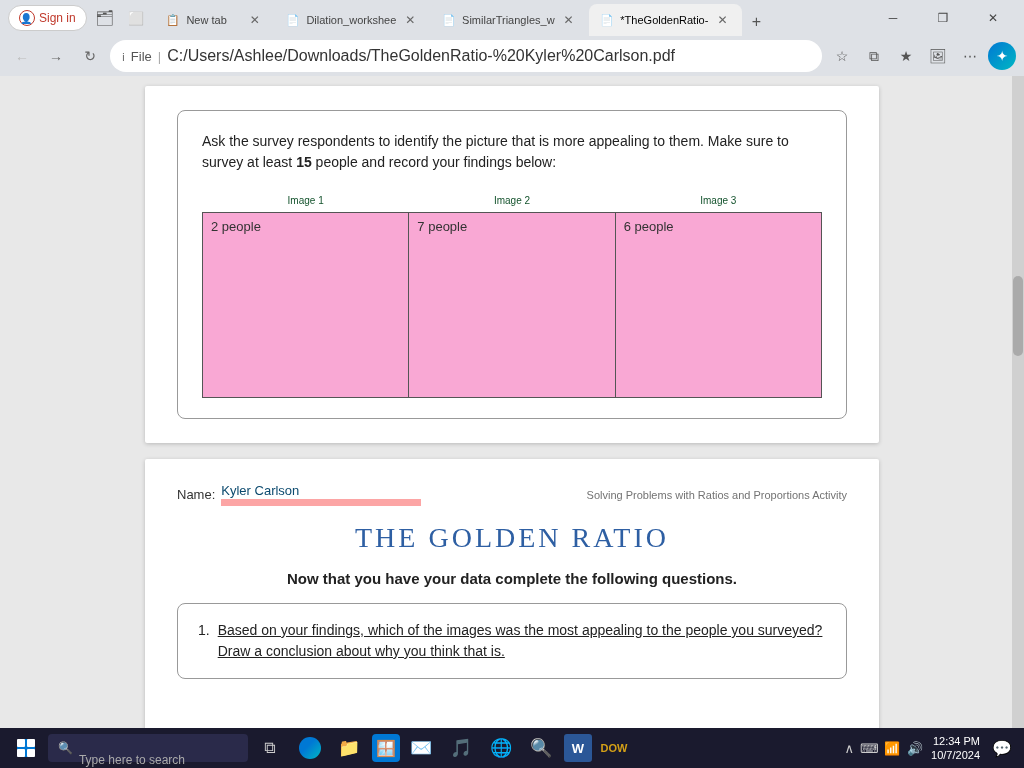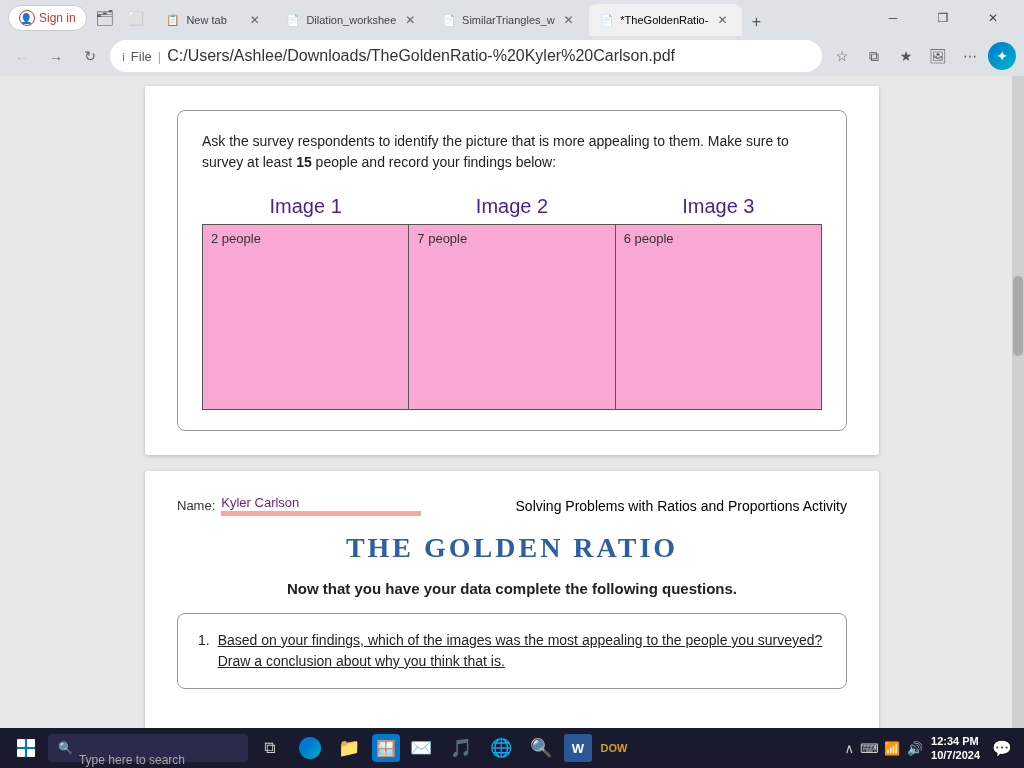--- a/index.html
+++ b/index.html
@@ -106,22 +106,22 @@
     }
     .survey-instruction {
       font-size: 14px;
       color: #222;
       margin-bottom: 16px;
       line-height: 1.5;
     }
     .survey-instruction strong { font-weight: bold; }
     .image-table { width: 100%; border-collapse: collapse; }
     .image-table th {
-      font-size: 20px; font-weight: normal;
-      padding: 6px 0; text-align: center; color: #4c1d95;
+      font-size: 10px; font-weight: normal;
+      padding: 6px 0; text-align: center; color: #14532d;
     }
     .image-cell {
       border: 1.5px solid #555;
       height: 185px;
       vertical-align: top;
       padding: 6px 8px;
       width: 33%;
       background: #f9a8d4;
       font-size: 13px;
       color: #333;
@@ -129,27 +129,27 @@
 
     
     .page2 { min-height: 280px; }
     .page2-header {
       display: flex; justify-content: space-between;
       font-size: 13px; color: #333; margin-bottom: 16px;
       align-items: center;
     }
     .name-line { display: flex; align-items: center; gap: 6px; }
     .name-label { font-size: 13px; color: #333; }
-    .name-value { font-size: 13px; color: #701a75; border-bottom: 5px solid #fca5a5; padding-bottom: 1px; min-width: 200px; }
-    .activity-title-right { font-size: 14px; color: #000000; }
+    .name-value { font-size: 13px; color: #0c4a6e; border-bottom: 7px solid #fca5a5; padding-bottom: 1px; min-width: 200px; }
+    .activity-title-right { font-size: 11px; color: #737373; }
 
     .golden-ratio-title {
       text-align: center;
       font-size: 28px;
-      font-weight: bold;
+      font-weight: normal;
       color: #2e5fa3;
       letter-spacing: 3px;
       text-transform: uppercase;
       font-family: Georgia, serif;
       margin: 12px 0 16px 0;
     }
 
     .data-complete-text {
       text-align: center;
       font-size: 15px;
@@ -191,21 +191,21 @@
     .search-bar-text { font-size: 12px; color: #aaa; margin-top: 24px; }
     .taskbar-app {
       width: 36px; height: 36px; display: flex; align-items: center; justify-content: center;
       cursor: pointer; border-radius: 4px; font-size: 18px;
     }
     .taskbar-right {
       margin-left: auto; display: flex; align-items: center; gap: 8px;
     }
     .system-tray { display: flex; align-items: center; gap: 6px; }
     .tray-icon { font-size: 13px; color: #ccc; cursor: pointer; }
-    .clock { display: flex; flex-direction: column; color: #fff; font-size: 11px; line-height: 1.3; font-weight: bold; }
+    .clock { display: flex; flex-direction: column; align-items: flex-end; color: #fff; font-size: 11px; line-height: 1.3; }
     .notification-icon { width: 28px; height: 28px; display: flex; align-items: center; justify-content: center; color: #ccc; font-size: 16px; cursor: pointer; }
 
     
     .tb-windows { background: #0078d4; border-radius: 3px; width: 18px; height: 18px; display: grid; grid-template-columns: 1fr 1fr; gap: 2px; }
     .tb-windows div { background: white; border-radius: 1px; }
     .tb-edge { width: 22px; height: 22px; border-radius: 50%; background: linear-gradient(135deg, #0078d4 40%, #00b7c3); }
   </style>
 </head>
 <body>
 

